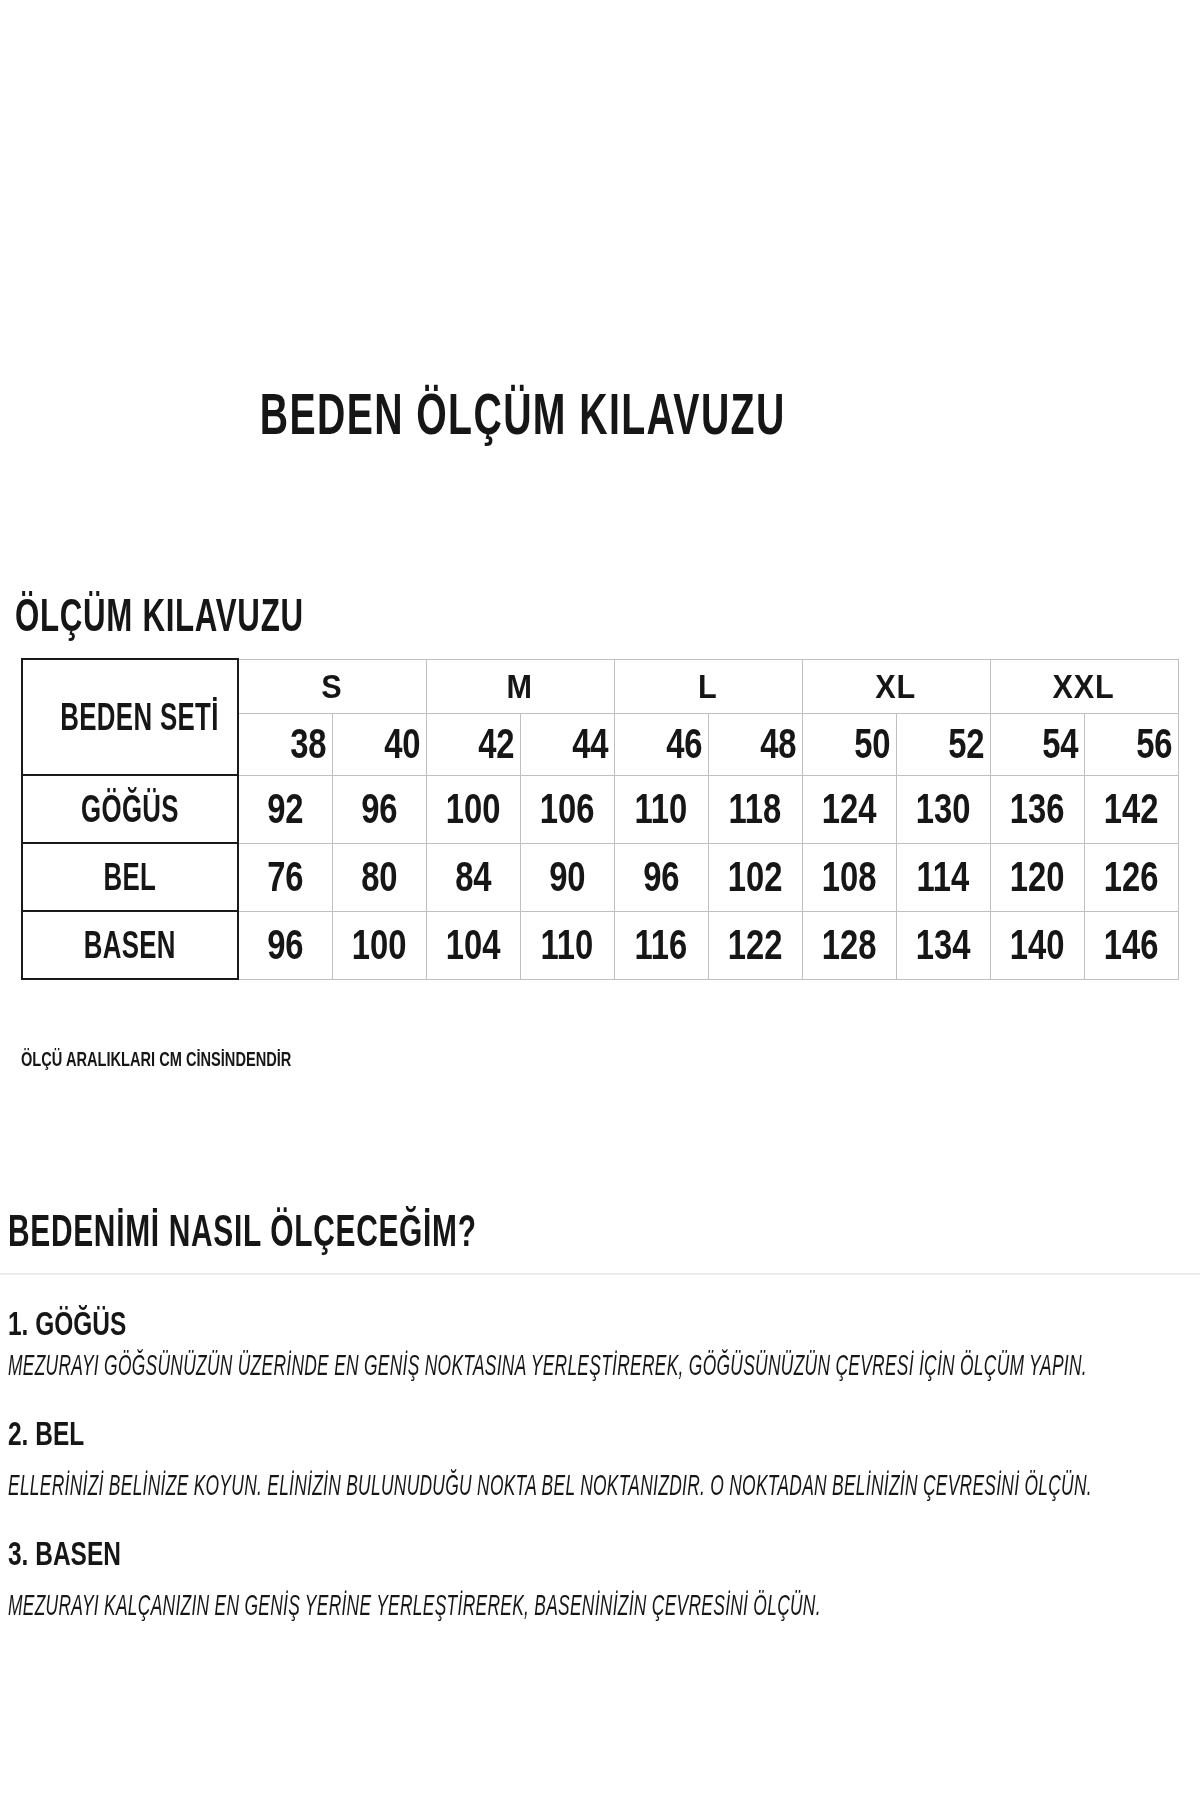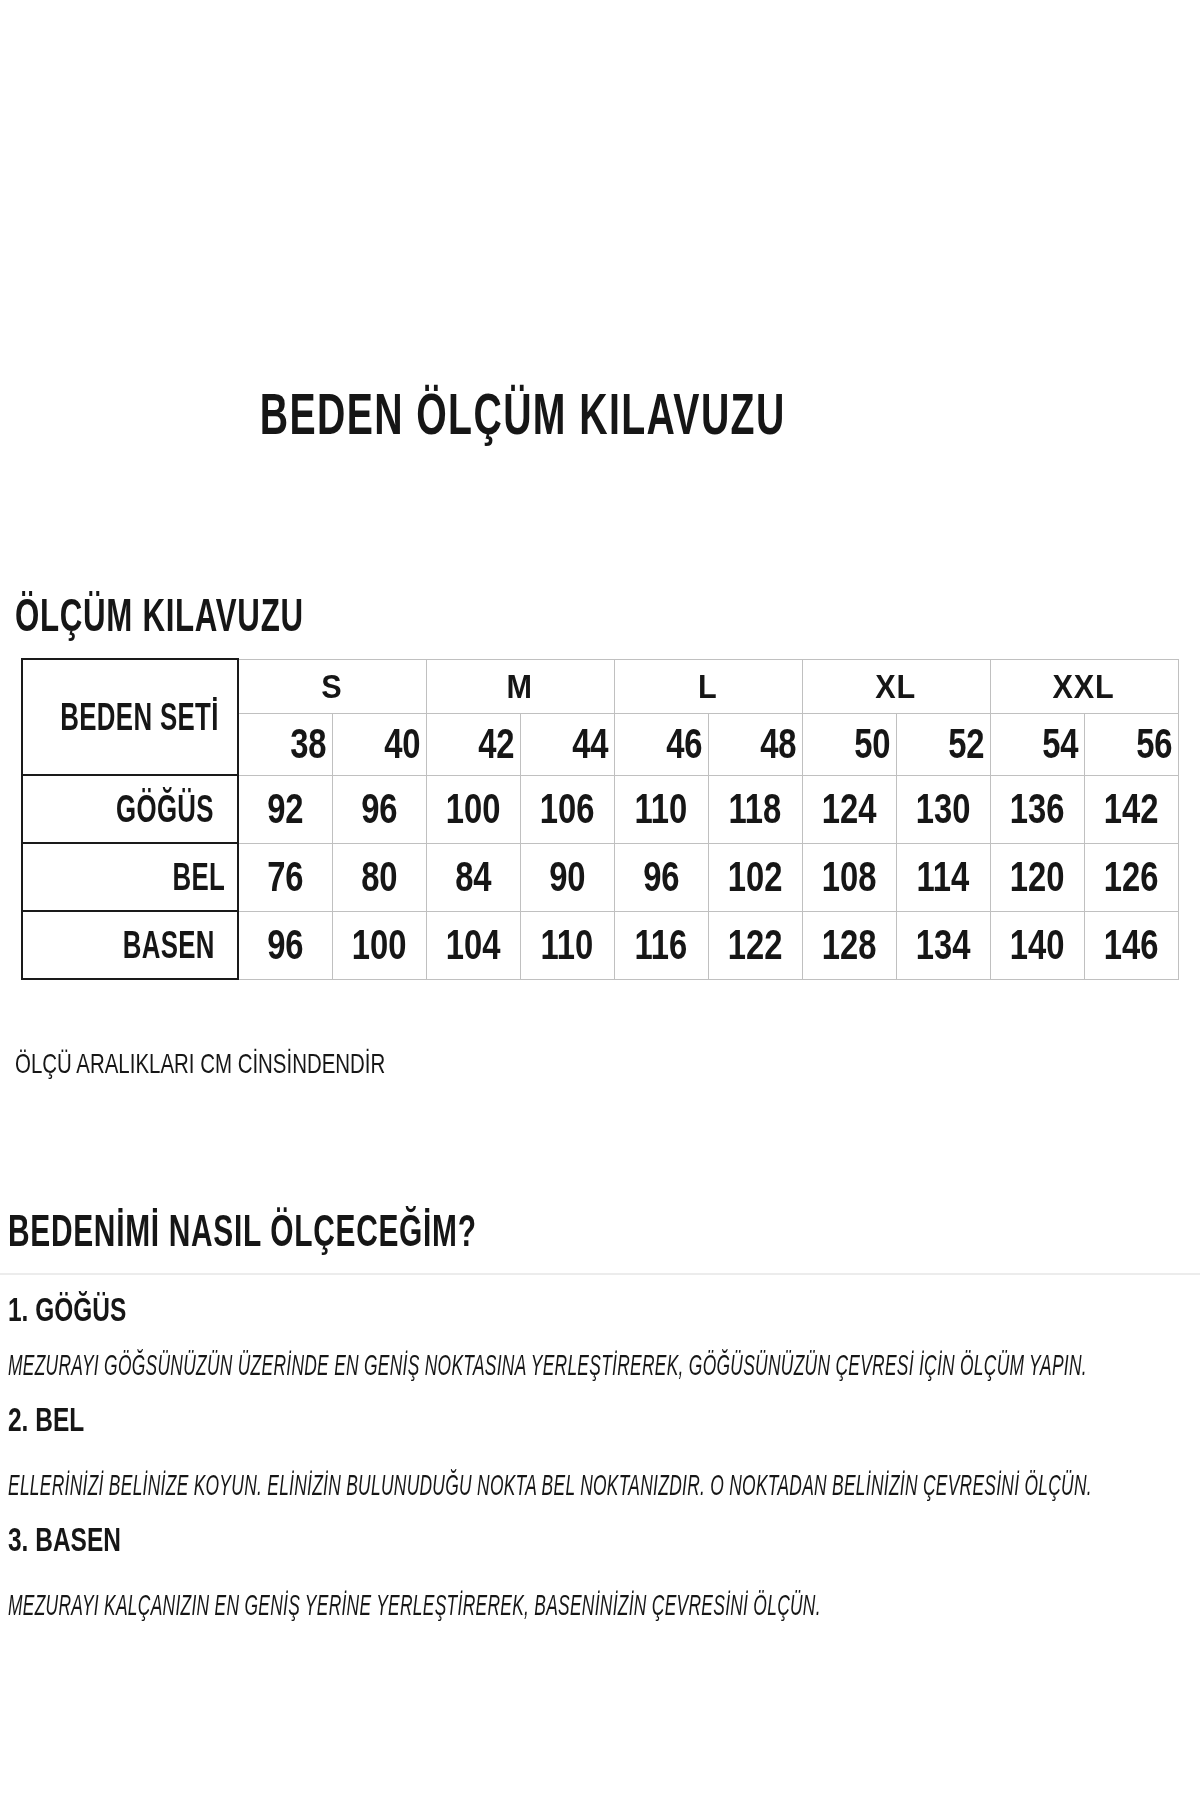--- a/index.html
+++ b/index.html
@@ -27,49 +27,49 @@
   
   .size-table {
     position:absolute; top:658px; left:21px;
     border-collapse:collapse; table-layout:fixed; width:1156px;
   }
   .size-table td {
     border:1px solid #c0c0c0;
     text-align:center; vertical-align:middle;
     background:#ffffff; overflow:hidden; white-space:nowrap;
   }
-  .size-table .label-cell { border:2px solid #1a1a1a;text-align:right; }
+  .size-table .label-cell { border:2px solid #1a1a1a; }
   .row-groups td  { height:54px; }
   .row-sizes td   { height:62px;text-align:right; }
   .row-measure td { height:68px; }
 
   .cond { display:inline-block; font-weight:bold; transform:scale(0.68,1); }
   .label-cell .cond { font-size:38px; letter-spacing:0.5px; }
   .grp { display:inline-block; font-weight:bold; font-size:34px; transform:scale(0.9,1); letter-spacing:1px; }
   .num { display:inline-block; font-weight:bold; font-size:42px; transform:scale(0.78,1); }
 
   .table-note {
-    position:absolute; top:1048px; left:15px;
-    font-size:28px; font-weight:normal; white-space:nowrap;
+    position:absolute; top:1048px; left:21px;
+    font-size:20px; font-weight:bold; white-space:nowrap;
   }
   .table-note .squeeze { display:inline-block; transform:scale(0.73,1); transform-origin:left center; }
 
   
   .howto-heading {
     position:absolute; top:1206px; left:8px;
     font-size:44px; font-weight:bold; white-space:nowrap;
   }
   .howto-heading .squeeze { display:inline-block; transform:scale(0.68,1); transform-origin:left center; letter-spacing:1px; }
 
   .section-divider {
     position:absolute; top:1273px; left:0; width:1200px; height:0;
     border-top:2px solid #ececec;
   }
 
-  .step-title { position:absolute; left:8px; font-size:34px; font-weight:bold; white-space:nowrap; }
+  .step-title { position:absolute; left:8px; font-size:34px; font-weight:bold; white-space:nowrap;margin-top:14px; }
   .step-title .squeeze { display:inline-block; transform:scale(0.72,1); transform-origin:left center; }
   .step-title.t1 { top:1290px; }
   .step-title.t2 { top:1400px; }
   .step-title.t3 { top:1520px; }
 
   .step-text { position:absolute; left:8px; font-size:30px; font-style:italic; white-space:nowrap; }
   .step-text .squeeze { display:inline-block; transform:scale(0.58,1); transform-origin:left center; letter-spacing:0.5px; }
   .step-text.s1 { top:1348px; }
   .step-text.s2 { top:1468px; }
   .step-text.s3 { top:1588px; }

